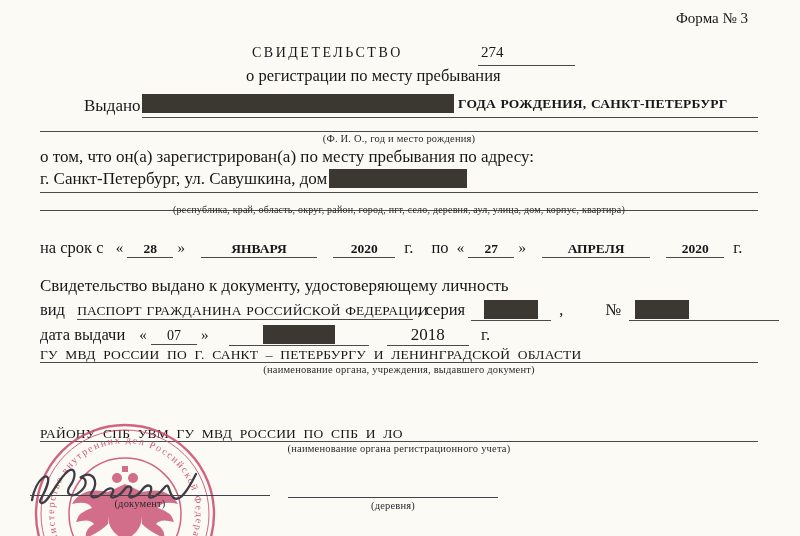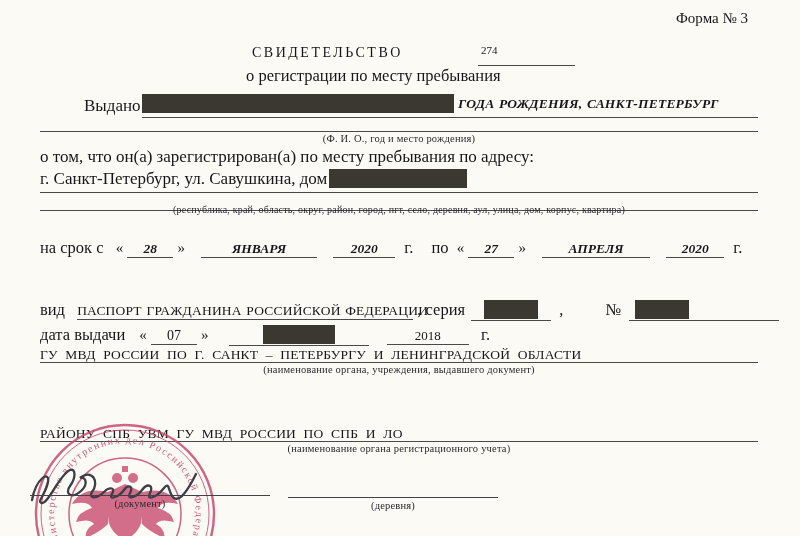--- a/index.html
+++ b/index.html
@@ -6,38 +6,38 @@
   body{width:800px;height:536px;overflow:hidden;background:#e8e6e0;}
   .paper{
     position:relative;width:800px;height:536px;overflow:hidden;
     background:#fbfaf5;
     font-family:"Liberation Serif","DejaVu Serif",serif;
     color:#17171a;
   }
   .row{position:absolute;white-space:nowrap;}
   .t{font-size:17px;}
   .caps{font-size:13.5px;letter-spacing:.2px;word-spacing:4px;}
-  .bold{font-weight:bold;font-style:italic;}
+  .bold{font-weight:bold;}
   .ul{border-bottom:1.3px solid #4a4a4e;}
   .field{display:inline-block;border-bottom:1.3px solid #4a4a4e;text-align:center;vertical-align:baseline;}
   .box{display:inline-block;background:#3b3731;height:19px;vertical-align:-4px;}
   .hline{position:absolute;left:40px;width:718px;border-top:1.2px solid #4a4a4e;}
   .cap{position:absolute;font-size:10.5px;color:#2a2a2e;text-align:center;letter-spacing:.2px;}
   .quote{font-size:15px;color:#222;}
   .sig-line{position:absolute;border-top:1.4px solid #41414a;}
 </style>
 </head>
 <body>
 
 <div class="paper">
 
   <div class="row" style="top:10px;right:52px;font-size:15px;">Форма № 3</div>
 
   <div class="row" style="top:45px;left:252px;font-size:14px;letter-spacing:2.5px;text-align:center;">СВИДЕТЕЛЬСТВО</div>
-  <div class="row field" style="top:44px;left:478px;width:97px;height:21px;text-align:left;text-indent:3px;font-size:11px;">
+  <div class="row field" style="top:44px;left:478px;width:97px;height:21px;text-align:left;text-indent:3px;font-size:15px;">
     <span>274</span>
   </div>
   <div class="row" style="top:66px;left:246px;font-size:16.5px;">о регистрации по месту пребывания</div>
 
   <div class="row t" style="top:96px;left:84px;">Выдано</div>
   <div class="row ul" style="top:94px;left:142px;width:616px;height:23px;">
     <span class="box" style="width:312px;"></span><span class="caps bold" style="vertical-align:1px;padding-left:4px;word-spacing:1px;">ГОДА РОЖДЕНИЯ, САНКТ-ПЕТЕРБУРГ</span>
   </div>
   <div class="hline" style="top:131px;"></div>
   <div class="cap" style="top:133px;left:40px;width:718px;">(Ф. И. О., год и место рождения)</div>
@@ -61,38 +61,39 @@
     <span style="margin-left:5px;">г.</span>
     <span style="margin-left:14px;">по</span>
     <span class="quote" style="margin-left:4px;">«</span>
     <span class="field bold" style="width:46px;font-size:13.5px;">27</span>
     <span class="quote">»</span>
     <span class="field bold" style="width:108px;margin-left:12px;font-size:13.5px;">АПРЕЛЯ</span>
     <span class="field bold" style="width:58px;margin-left:12px;font-size:13.5px;">2020</span>
     <span style="margin-left:5px;">г.</span>
   </div>
 
+  <div class="row t" style="top:276px;left:40px;">Свидетельство выдано к документу, удостоверяющему личность</div>
 
   <div class="row" style="top:300px;left:40px;font-size:16.5px;">
     <span>вид</span>
     <span class="field caps" style="width:336px;margin-left:8px;word-spacing:1px;">ПАСПОРТ ГРАЖДАНИНА РОССИЙСКОЙ ФЕДЕРАЦИИ</span>
     <span>, серия</span>
     <span class="field" style="width:80px;margin-left:2px;"><span class="box" style="width:54px;"></span></span>
     <span style="margin-left:4px;">,</span>
     <span style="margin-left:38px;">№</span>
     <span class="field" style="width:150px;margin-left:4px;text-align:left;"><span class="box" style="width:54px;margin-left:6px;"></span></span>
   </div>
 
   <div class="row" style="top:325px;left:40px;font-size:16.5px;">
     <span>дата выдачи</span>
     <span class="quote" style="margin-left:10px;">«</span>
     <span class="field" style="width:46px;font-size:14px;">07</span>
     <span class="quote">»</span>
     <span class="field" style="width:140px;margin-left:16px;"><span class="box" style="width:72px;"></span></span>
-    <span class="field" style="width:82px;margin-left:14px;font-size:13px;">2018</span>
+    <span class="field" style="width:82px;margin-left:14px;font-size:17px;">2018</span>
     <span style="margin-left:8px;">г.</span>
   </div>
 
   <div class="row caps" style="top:347px;left:40px;">ГУ МВД РОССИИ ПО Г. САНКТ – ПЕТЕРБУРГУ И ЛЕНИНГРАДСКОЙ ОБЛАСТИ</div>
   <div class="hline" style="top:362px;"></div>
   <div class="cap" style="top:364px;left:40px;width:718px;">(наименование органа, учреждения, выдавшего документ)</div>
 
   <div class="row caps" style="top:426px;left:40px;">РАЙОНУ СПБ УВМ ГУ МВД РОССИИ ПО СПБ И ЛО</div>
   <div class="hline" style="top:441px;"></div>
   <div class="cap" style="top:443px;left:40px;width:718px;">(наименование органа регистрационного учета)</div>

